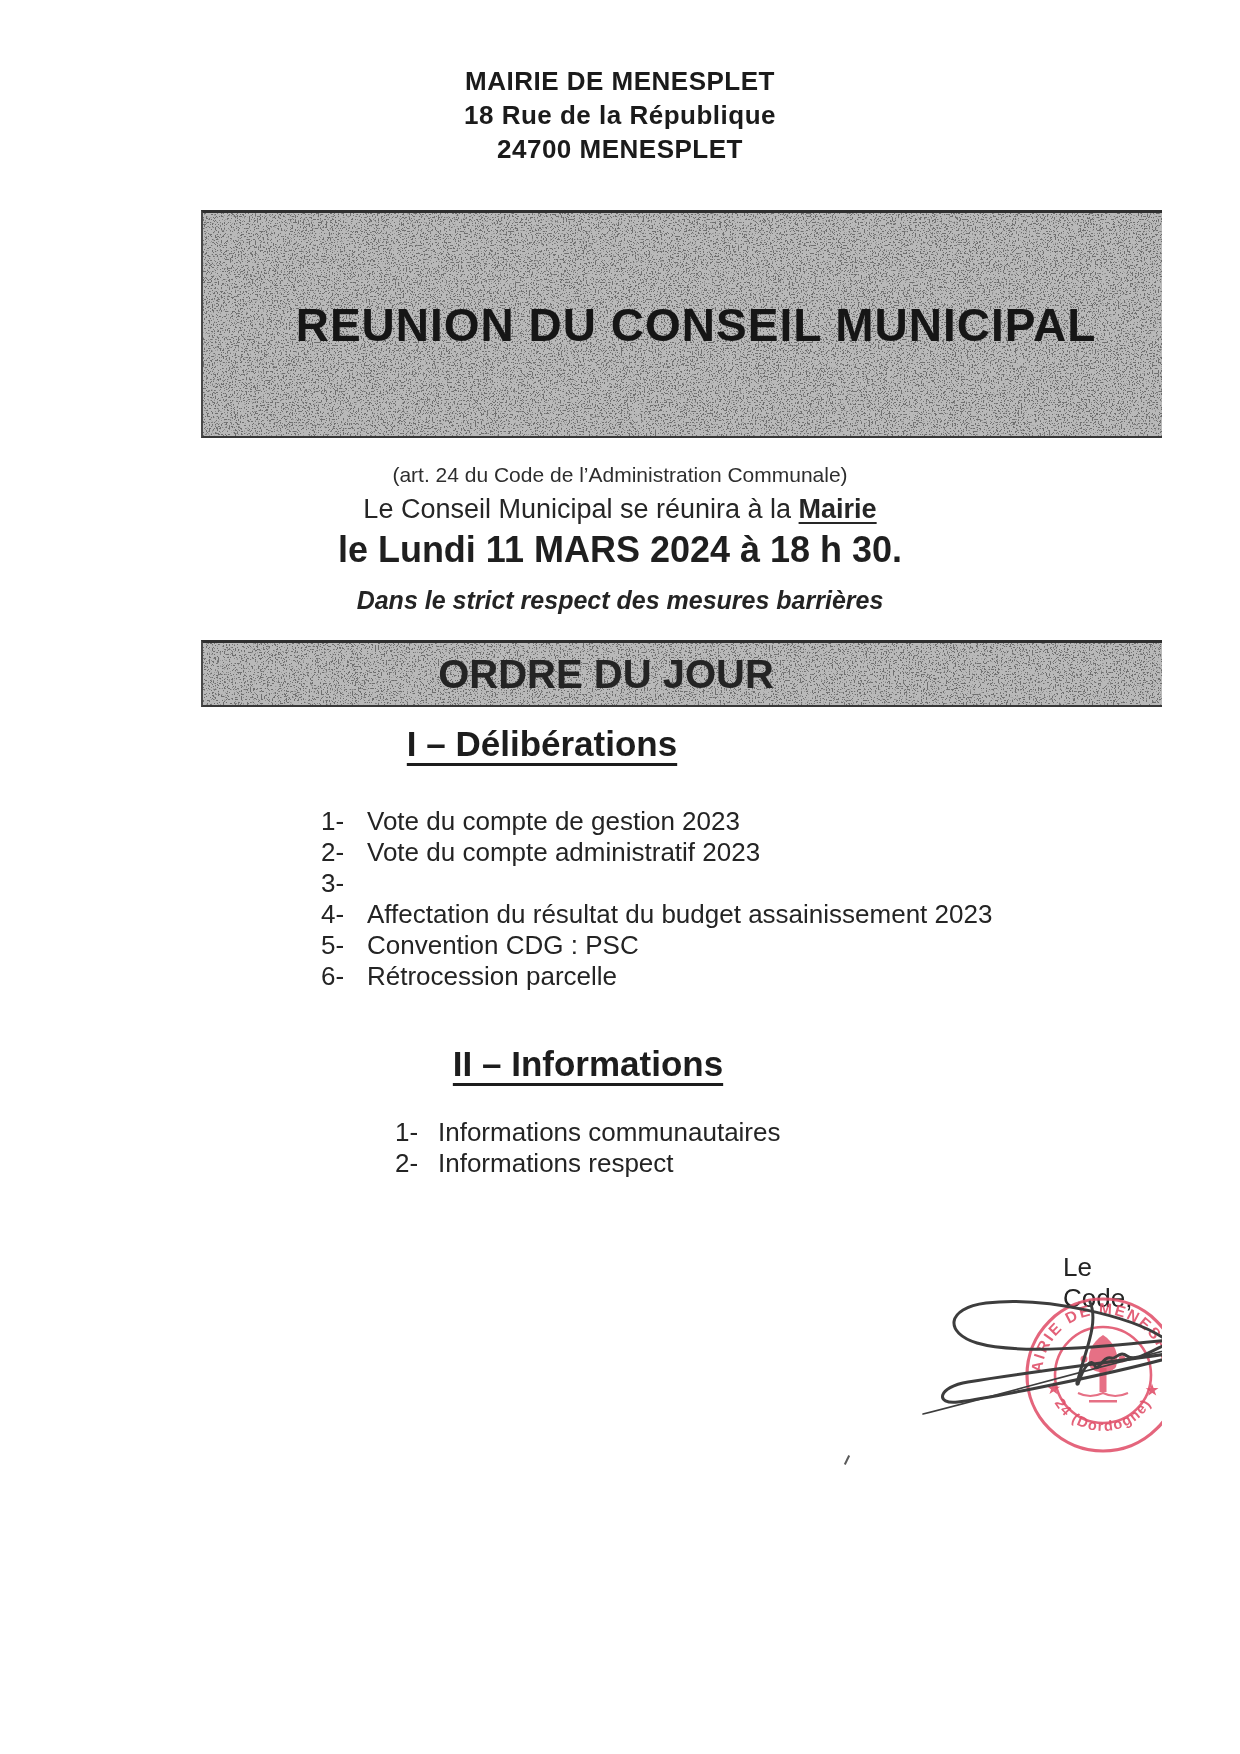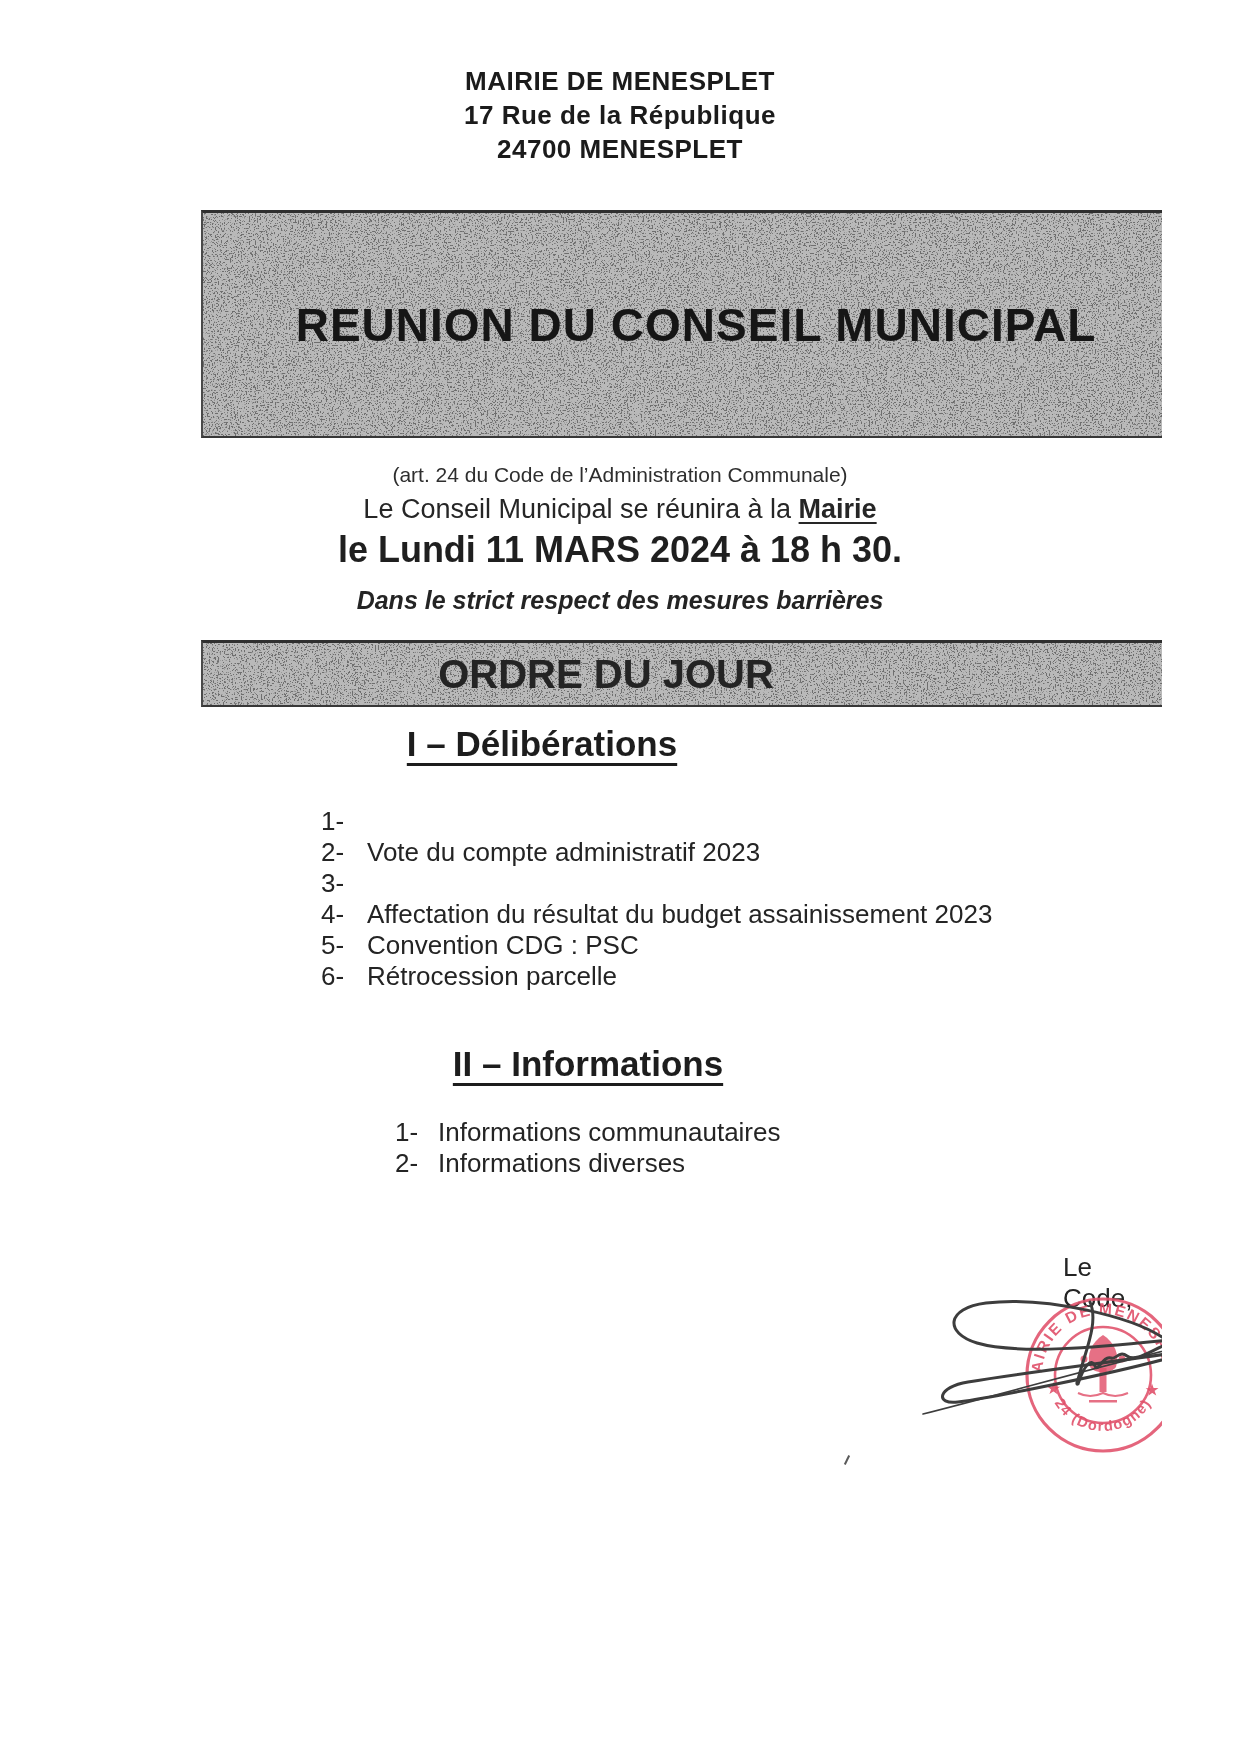--- a/index.html
+++ b/index.html
@@ -65,21 +65,21 @@
   .stray-mark{position:absolute;left:768px;top:1455px;width:2px;height:10px;
     background:#5a5a5a;transform:rotate(26deg);}
 </style>
 </head>
 <body>
 
 <div class="page">
 
   <div class="header">
     <div>MAIRIE DE MENESPLET</div>
-    <div>17 Rue de la République</div>
+    <div>18 Rue de la République</div>
     <div>24700 MENESPLET</div>
   </div>
 
   <div class="banner banner-title">
     <svg class="noise" preserveAspectRatio="none">
       <filter id="grain1" x="0" y="0" width="100%" height="100%">
         <feTurbulence type="fractalNoise" baseFrequency="0.65" numOctaves="3" seed="7" stitchTiles="stitch"></feTurbulence>
         <feColorMatrix type="matrix" values="0 0 0 0 0  0 0 0 0 0  0 0 0 0 0  0 0 0 14 -8"></feColorMatrix>
       </filter>
       <rect width="100%" height="100%" filter="url(#grain1)" opacity="0.4"></rect>
@@ -100,20 +100,21 @@
       </filter>
       <rect width="100%" height="100%" filter="url(#grain2)" opacity="0.4"></rect>
     </svg>
     <span class="label">ORDRE DU JOUR</span>
   </div>
 
   <div class="section-title section-1-title">I – Délibérations</div>
   <div class="agenda-list list-1">
     <div class="agenda-item">
       <span class="num">1-</span>
+      <span class="txt">Vote du compte de gestion 2023</span>
     </div>
     <div class="agenda-item">
       <span class="num">2-</span>
       <span class="txt">Vote du compte administratif 2023</span>
     </div>
     <div class="agenda-item">
       <span class="num">3-</span>
     </div>
     <div class="agenda-item">
       <span class="num">4-</span>
@@ -130,21 +131,21 @@
   </div>
 
   <div class="section-title section-2-title">II – Informations</div>
   <div class="agenda-list list-2">
     <div class="agenda-item">
       <span class="num">1-</span>
       <span class="txt">Informations communautaires</span>
     </div>
     <div class="agenda-item">
       <span class="num">2-</span>
-      <span class="txt">Informations diverses</span>
+      <span class="txt">Informations respect</span>
     </div>
   </div>
 
   <div class="maire-label">Le Code,</div>
 
   <svg class="sig-svg" viewBox="0 0 440 210">
     <defs>
       <path id="arcTop" d="M 224 95 A 61 61 0 1 1 346 95"></path>
       <path id="arcBot" d="M 229 95 A 56 56 0 0 0 341 95"></path>
     </defs>

